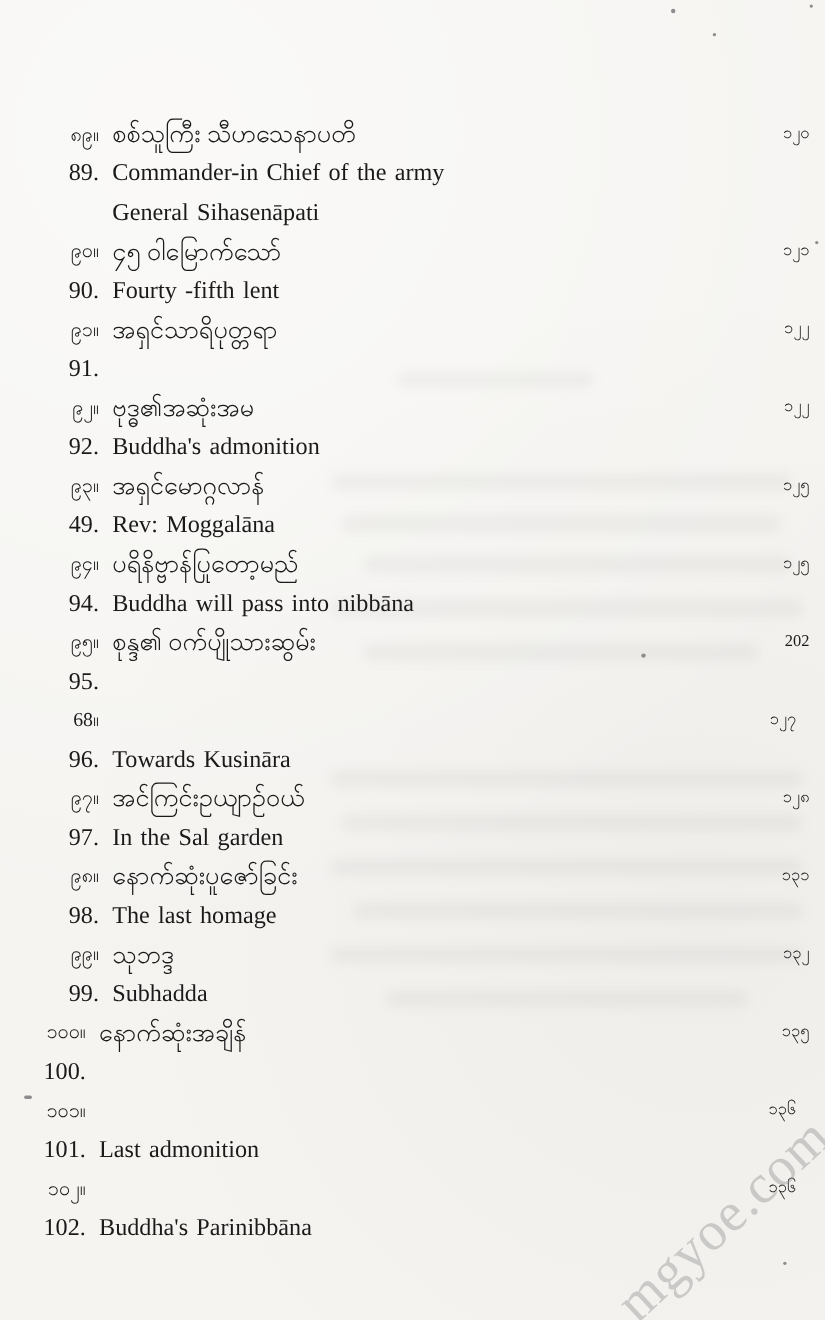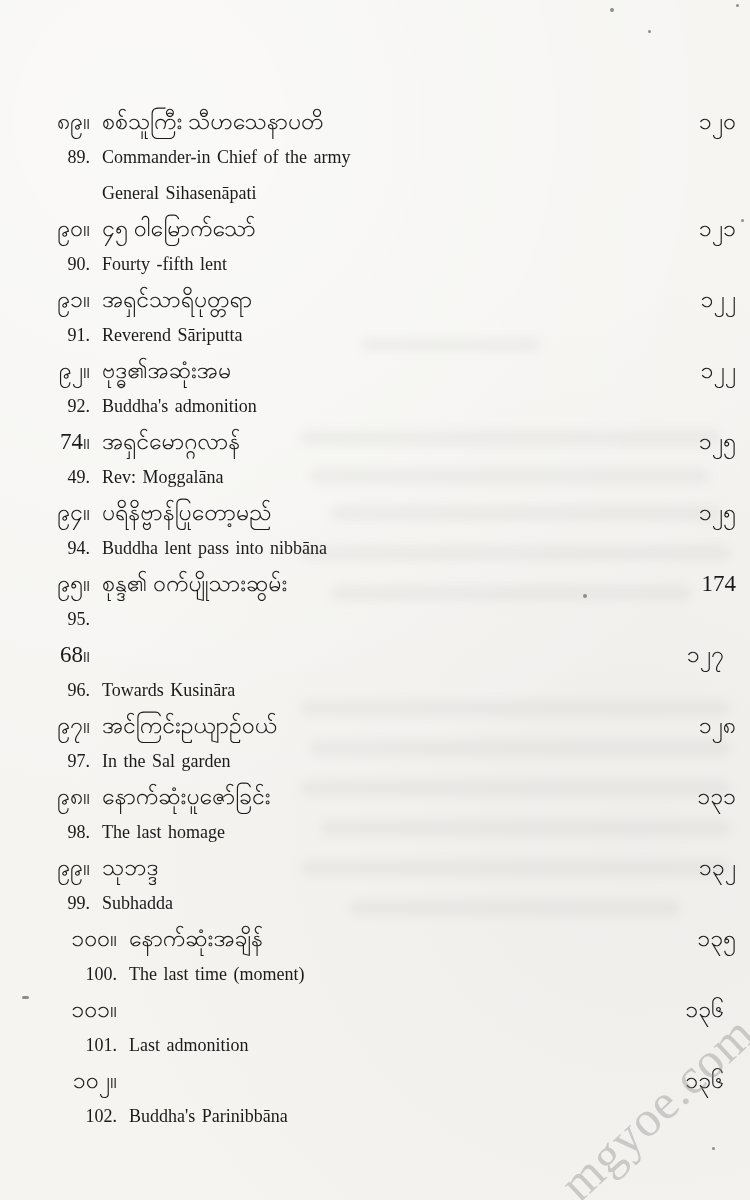--- a/index.html
+++ b/index.html
@@ -18,26 +18,26 @@
   .toc{list-style:none;margin:0;padding:104px 0 0 0;position:relative;z-index:2;}
   .entry{margin:0;padding:0;}
   .line{
     display:grid;
     grid-template-columns:90px 1fr auto;
     column-gap:12px;
     height:35.5px;
     align-items:center;
     padding-right:14px;
   }
-  .entry.r3 .line{grid-template-columns:78px 1fr auto;margin-left:39px;}
+  .entry.r3 .line{grid-template-columns:78px 1fr auto;}
   .num{text-align:right;white-space:nowrap;}
   .my{font-size:23px;line-height:1;}
-  .my .num{font-size:23px;padding-left:16px;}
-  .en{font-size:18px;line-height:1;word-spacing:2px;}
-  .pageno{font-size:23px;text-align:right;}
+  .my .num{font-size:18px;padding-left:16px;}
+  .en{font-size:22px;line-height:1;word-spacing:2px;}
+  .pageno{font-size:15px;text-align:right;}
   .title{white-space:nowrap;}
   
   .watermark{
     position:absolute;left:657px;top:1108px;
     transform:translate(-50%,-50%) rotate(-43deg);
     font-size:50px;letter-spacing:1px;
     color:rgba(145,145,145,.42);
     white-space:nowrap;z-index:3;
   }
   
@@ -105,69 +105,68 @@
     </li>
 
     <li class="entry">
       <div class="line my">
         <span class="num">၉၁။</span>
         <span class="title">အရှင်သာရိပုတ္တရာ</span>
         <span class="pageno">၁၂၂</span>
       </div>
       <div class="line en">
         <span class="num">91.</span>
-        <span class="title">Reverend Sāriputta</span>
         <span></span>
       </div>
     </li>
 
     <li class="entry">
       <div class="line my">
         <span class="num">၉၂။</span>
         <span class="title">ဗုဒ္ဓ၏အဆုံးအမ</span>
         <span class="pageno">၁၂၂</span>
       </div>
       <div class="line en">
         <span class="num">92.</span>
         <span class="title">Buddha's admonition</span>
         <span></span>
       </div>
     </li>
 
     <li class="entry">
       <div class="line my">
-        <span class="num">74။</span>
+        <span class="num">၉၃။</span>
         <span class="title">အရှင်မောဂ္ဂလာန်</span>
         <span class="pageno">၁၂၅</span>
       </div>
       <div class="line en">
         <span class="num">49.</span>
         <span class="title">Rev: Moggalāna</span>
         <span></span>
       </div>
     </li>
 
     <li class="entry">
       <div class="line my">
         <span class="num">၉၄။</span>
         <span class="title">ပရိနိဗ္ဗာန်ပြုတော့မည်</span>
         <span class="pageno">၁၂၅</span>
       </div>
       <div class="line en">
         <span class="num">94.</span>
-        <span class="title">Buddha lent pass into nibbāna</span>
+        <span class="title">Buddha will pass into nibbāna</span>
         <span></span>
       </div>
     </li>
 
     <li class="entry">
       <div class="line my">
         <span class="num">၉၅။</span>
         <span class="title">စုန္ဒ၏ ဝက်ပျိုသားဆွမ်း</span>
-        <span class="pageno">174</span>
+        <span class="pageno">202</span>
       </div>
       <div class="line en">
         <span class="num">95.</span>
         <span></span>
       </div>
     </li>
 
     <li class="entry">
       <div class="line my">
         <span class="num">68။</span>
@@ -220,21 +219,20 @@
     </li>
 
     <li class="entry r3">
       <div class="line my">
         <span class="num">၁၀၀။</span>
         <span class="title">နောက်ဆုံးအချိန်</span>
         <span class="pageno">၁၃၅</span>
       </div>
       <div class="line en">
         <span class="num">100.</span>
-        <span class="title">The last time (moment)</span>
         <span></span>
       </div>
     </li>
 
     <li class="entry r3">
       <div class="line my">
         <span class="num">၁၀၁။</span>
         <span class="pageno">၁၃၆</span>
       </div>
       <div class="line en">

